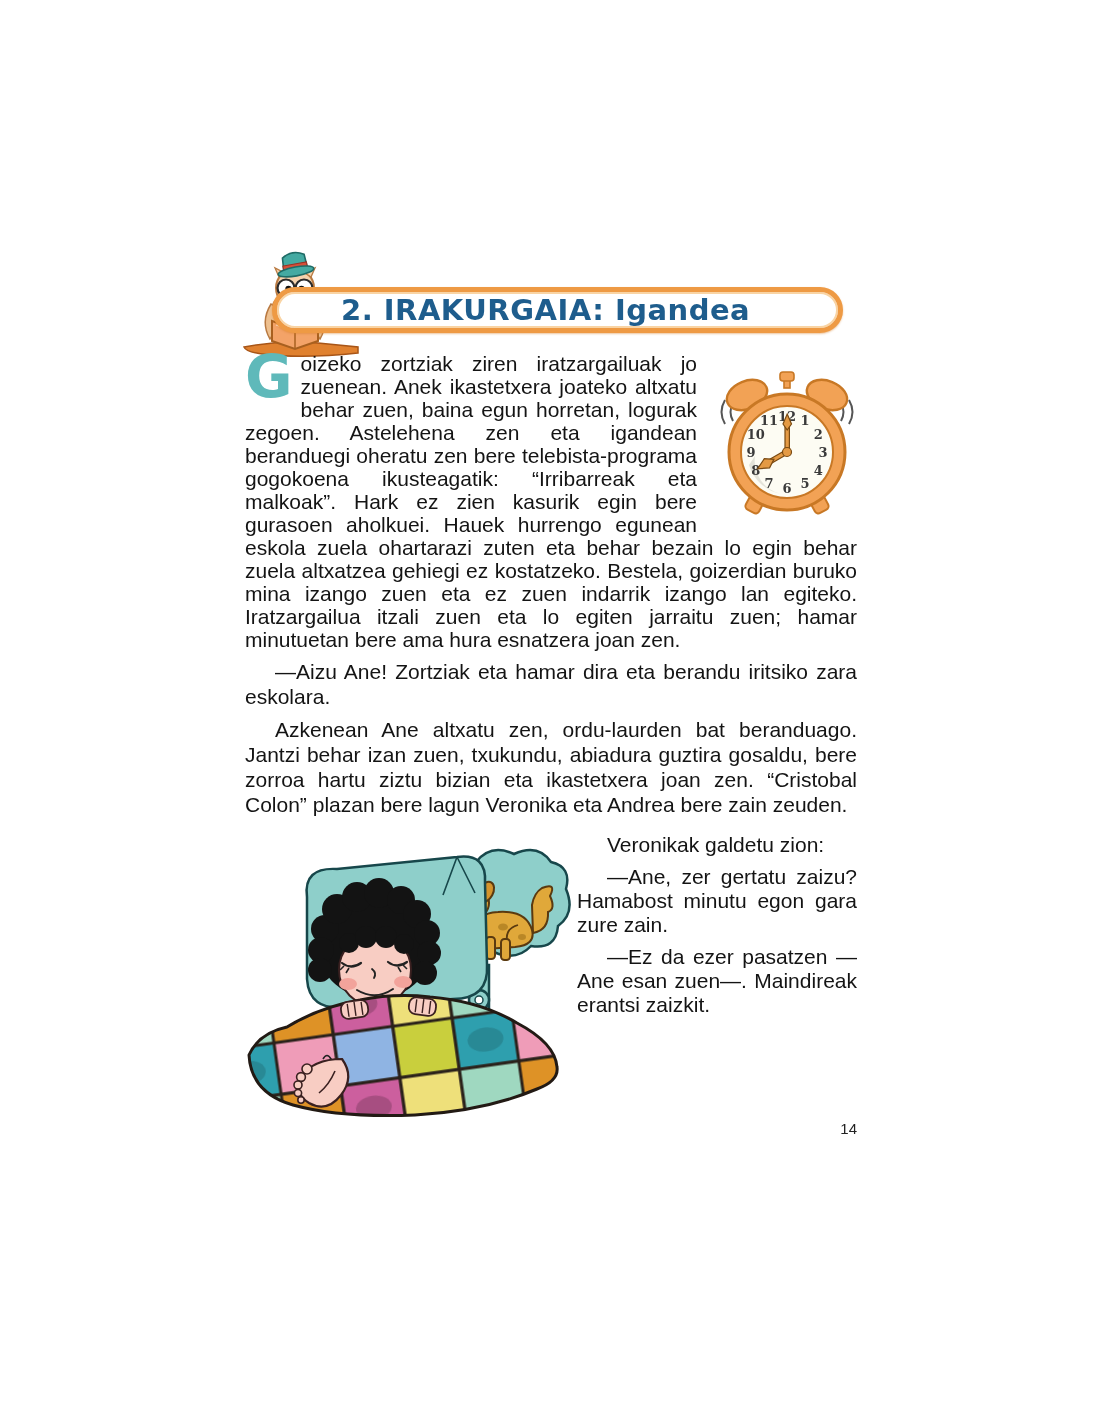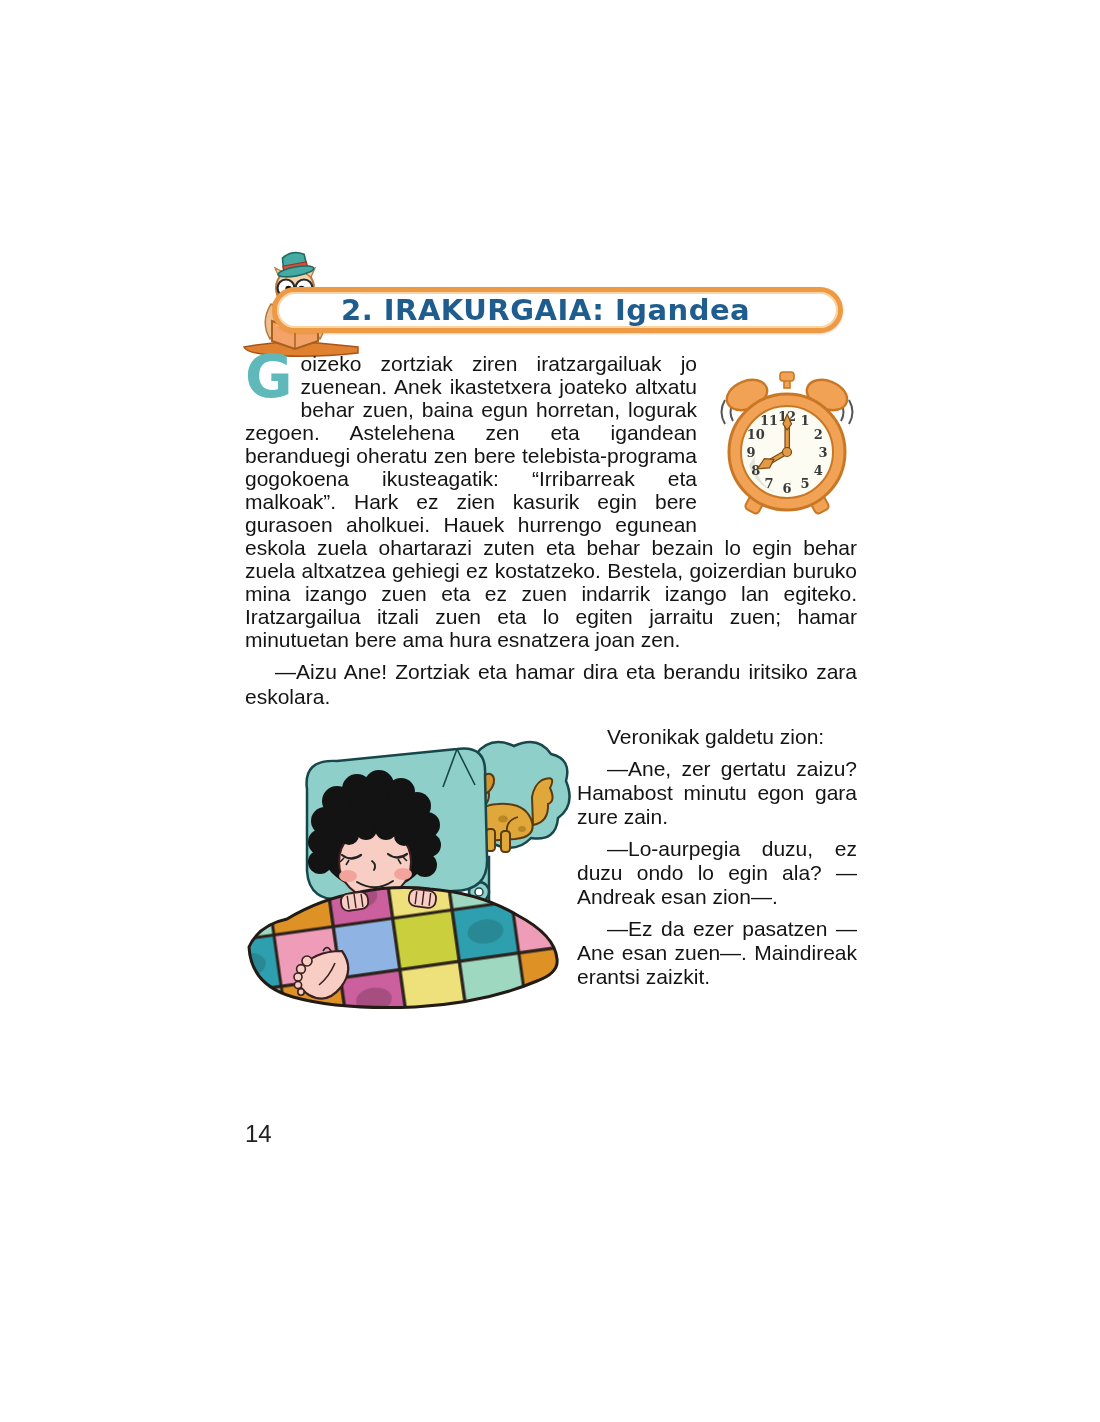--- a/index.html
+++ b/index.html
@@ -32,22 +32,22 @@
     float:left; font-family:"DejaVu Sans", sans-serif; font-weight:bold;
     font-size:58px; line-height:46px; color:#5fb9ba; margin:2px 8px 0 0;
   }
   .clock-float { float:right; width:152px; height:146px; margin:18px -6px 6px 14px; }
   p.indent { text-indent:30px; margin-top:8px; }
   
   .bottom { margin-top:10px; }
   .sleep-illustration { float:left; width:326px; height:282px; margin:4px 6px 0 0; }
   .bottom p { line-height:24px; }
   .page-number {
-    position:absolute; left:245px; top:1120px; width:612px; text-align:left;
-    font-size:24px; color:#222;
+    position:absolute; left:245px; top:1120px; width:612px; text-align:right;
+    font-size:15px; color:#222;
   }
   .clearfix::after { content:""; display:block; clear:both; }
   svg text.clocknum {
     font-family:"DejaVu Serif", serif; font-weight:bold; font-size:13px; fill:#3a3a3a;
     text-anchor:middle;
   }
 </style>
 </head>
 <body>
 
@@ -138,20 +138,21 @@
         <g transform="rotate(240 76 82)">
           <rect x="74" y="58" width="4.4" height="26" rx="2" fill="#e49a44" stroke="#7a4a12" stroke-width="1.2"></rect>
           <polygon points="76.2,48 81.5,59 76.2,67 71,59" fill="#e49a44" stroke="#7a4a12" stroke-width="1.2"></polygon>
         </g>
         <circle cx="76" cy="82" r="4.5" fill="#e49a44" stroke="#7a4a12" stroke-width="1.2"></circle>
       </svg>
       <span class="dropcap">G</span><span>oizeko zortziak ziren iratzargailuak jo zuenean. Anek ikastetxera joateko altxatu behar zuen, baina egun horretan, logurak zegoen. Astelehena zen eta igandean beranduegi oheratu zen bere telebista-programa gogokoena ikusteagatik: “Irribarreak eta malkoak”. Hark ez zien kasurik egin bere gurasoen aholkuei. Hauek hurrengo egunean eskola zuela ohartarazi zuten eta behar bezain lo egin behar zuela altxatzea gehiegi ez kostatzeko. Bestela, goizerdian buruko mina izango zuen eta ez zuen indarrik izango lan egiteko. Iratzargailua itzali zuen eta lo egiten jarraitu zuen; hamar minutuetan bere ama hura esnatzera joan zen.</span>
     </p>
 
     <p class="indent">—Aizu Ane! Zortziak eta hamar dira eta berandu iritsiko zara eskolara.</p>
+    <p class="indent">Azkenean Ane altxatu zen, ordu-laurden bat beranduago. Jantzi behar izan zuen, txukundu, abiadura guztira gosaldu, bere zorroa hartu ziztu bizian eta ikastetxera joan zen. “Cristobal Colon” plazan bere lagun Veronika eta Andrea bere zain zeuden.</p>
 
     <div class="bottom clearfix">
 
       <svg class="sleep-illustration" viewBox="0 0 326 282" aria-hidden="true">
         <defs>
           <pattern id="quiltPat" width="240" height="104" patternUnits="userSpaceOnUse" patternTransform="rotate(-8)">
             <rect x="0" y="0" width="60" height="52" fill="#ef9cb8" stroke="#2a211a" stroke-width="3"></rect>
             <rect x="60" y="0" width="60" height="52" fill="#8fb4e3" stroke="#2a211a" stroke-width="3"></rect>
             <rect x="120" y="0" width="60" height="52" fill="#c9cf3d" stroke="#2a211a" stroke-width="3"></rect>
             <rect x="180" y="0" width="60" height="52" fill="#2e9fae" stroke="#2a211a" stroke-width="3"></rect>
@@ -249,19 +250,18 @@
           <circle cx="56" cy="240" r="4.4" fill="#f8cdc3" stroke="#3a2020" stroke-width="1.6"></circle>
           <circle cx="53" cy="248" r="4" fill="#f8cdc3" stroke="#3a2020" stroke-width="1.6"></circle>
           <circle cx="53" cy="256" r="3.6" fill="#f8cdc3" stroke="#3a2020" stroke-width="1.6"></circle>
           <circle cx="56" cy="263" r="3.2" fill="#f8cdc3" stroke="#3a2020" stroke-width="1.6"></circle>
           <path d="M90,234 Q84,248 74,256" fill="none" stroke="#3a2020" stroke-width="1.6"></path>
         </g>
       </svg>
 
       <p class="indent" style="margin-top:16px;">Veronikak galdetu zion:</p>
       <p class="indent">—Ane, zer gertatu zaizu? Hamabost minutu egon gara zure zain.</p>
-      <p class="indent">—Lo-aurpegia duzu, ez duzu ondo lo egin ala? —Andreak esan zion—.</p>
       <p class="indent">—Ez da ezer pasatzen —Ane esan zuen—. Maindireak erantsi zaizkit.</p>
     </div>
   </div>
 
   <div class="page-number">14</div>
 </div>
 
 </body></html>

